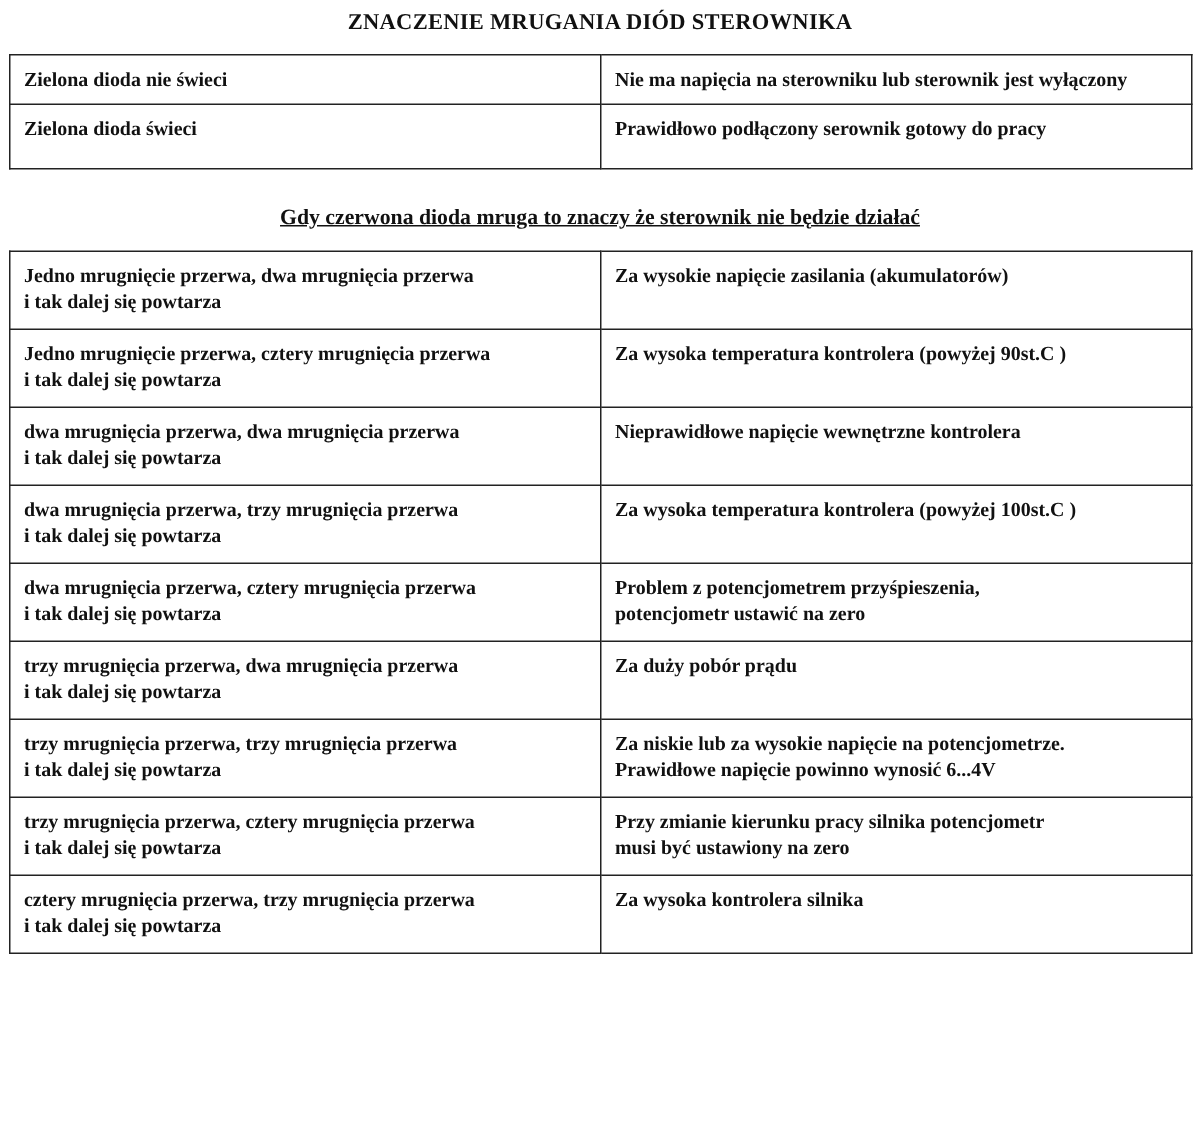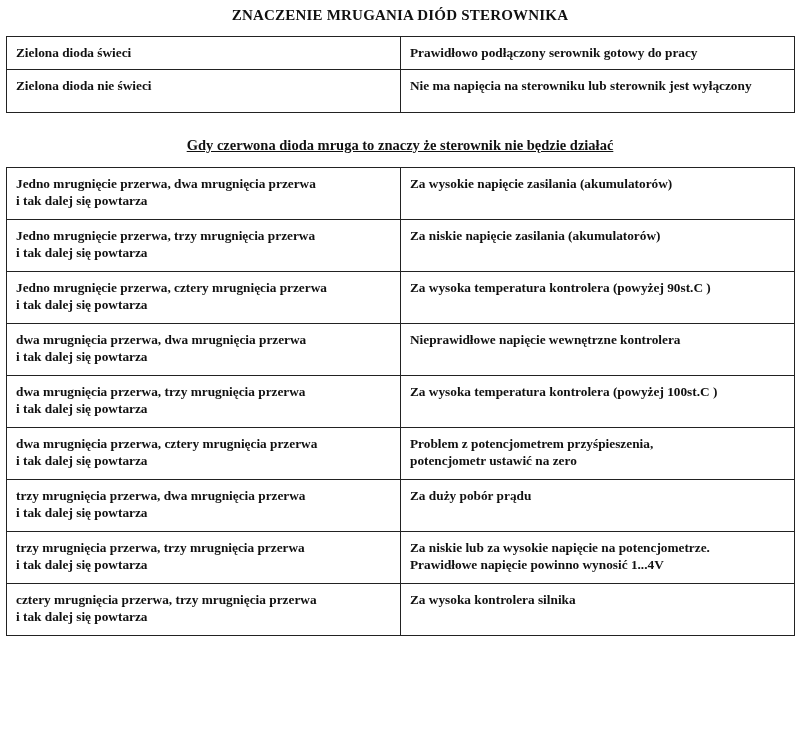--- a/index.html
+++ b/index.html
@@ -76,51 +76,46 @@
 
   <div class="spacer-a"></div>
 
   <table class="grid" id="status-table">
     <colgroup>
         <col class="c-left">
         <col class="c-right">
       </colgroup>
     <tbody>
       <tr>
+        <td>Zielona dioda nie świeci</td>
+        <td>Nie ma napięcia na sterowniku lub sterownik jest wyłączony</td>
+      </tr>
+      <tr>
         <td>Zielona dioda świeci</td>
         <td>Prawidłowo  podłączony serownik gotowy do pracy</td>
-      </tr>
-      <tr>
-        <td>Zielona dioda nie świeci</td>
-        <td>Nie ma napięcia na sterowniku lub sterownik jest wyłączony</td>
       </tr>
     </tbody>
   </table>
 
   <div class="spacer-b"></div>
 
   <div class="section-heading">Gdy czerwona dioda mruga to znaczy że sterownik nie będzie działać</div>
 
   <div class="spacer-c"></div>
 
   <table class="grid" id="blink-table">
     <colgroup>
         <col class="c-left">
         <col class="c-right">
       </colgroup>
     <tbody>
       <tr>
         <td>Jedno mrugnięcie przerwa, dwa mrugnięcia przerwa
 i tak dalej się powtarza</td>
         <td>Za wysokie napięcie zasilania (akumulatorów)</td>
-      </tr>
-      <tr>
-        <td>Jedno mrugnięcie przerwa, trzy mrugnięcia przerwa
-i tak dalej się powtarza</td>
-        <td>Za niskie napięcie zasilania (akumulatorów)</td>
       </tr>
       <tr>
         <td>Jedno mrugnięcie przerwa, cztery mrugnięcia przerwa
 i tak dalej się powtarza</td>
         <td>Za wysoka temperatura kontrolera (powyżej 90st.C )</td>
       </tr>
       <tr>
         <td>dwa mrugnięcia przerwa, dwa mrugnięcia przerwa
 i tak dalej się powtarza</td>
         <td>Nieprawidłowe napięcie wewnętrzne kontrolera</td>
@@ -138,21 +133,27 @@
       </tr>
       <tr>
         <td>trzy mrugnięcia przerwa, dwa mrugnięcia przerwa
 i tak dalej się powtarza</td>
         <td>Za duży pobór prądu</td>
       </tr>
       <tr>
         <td>trzy mrugnięcia przerwa, trzy mrugnięcia przerwa
 i tak dalej się powtarza</td>
         <td>Za niskie lub za wysokie napięcie na potencjometrze.
-Prawidłowe napięcie powinno wynosić 1...4V</td>
+Prawidłowe napięcie powinno wynosić 6...4V</td>
+      </tr>
+      <tr>
+        <td>trzy mrugnięcia przerwa, cztery mrugnięcia przerwa
+i tak dalej się powtarza</td>
+        <td>Przy zmianie kierunku pracy silnika potencjometr
+musi być ustawiony na zero</td>
       </tr>
       <tr>
         <td>cztery mrugnięcia przerwa, trzy mrugnięcia przerwa
 i tak dalej się powtarza</td>
         <td>Za wysoka kontrolera silnika</td>
       </tr>
     </tbody>
   </table>
 
 </div>

